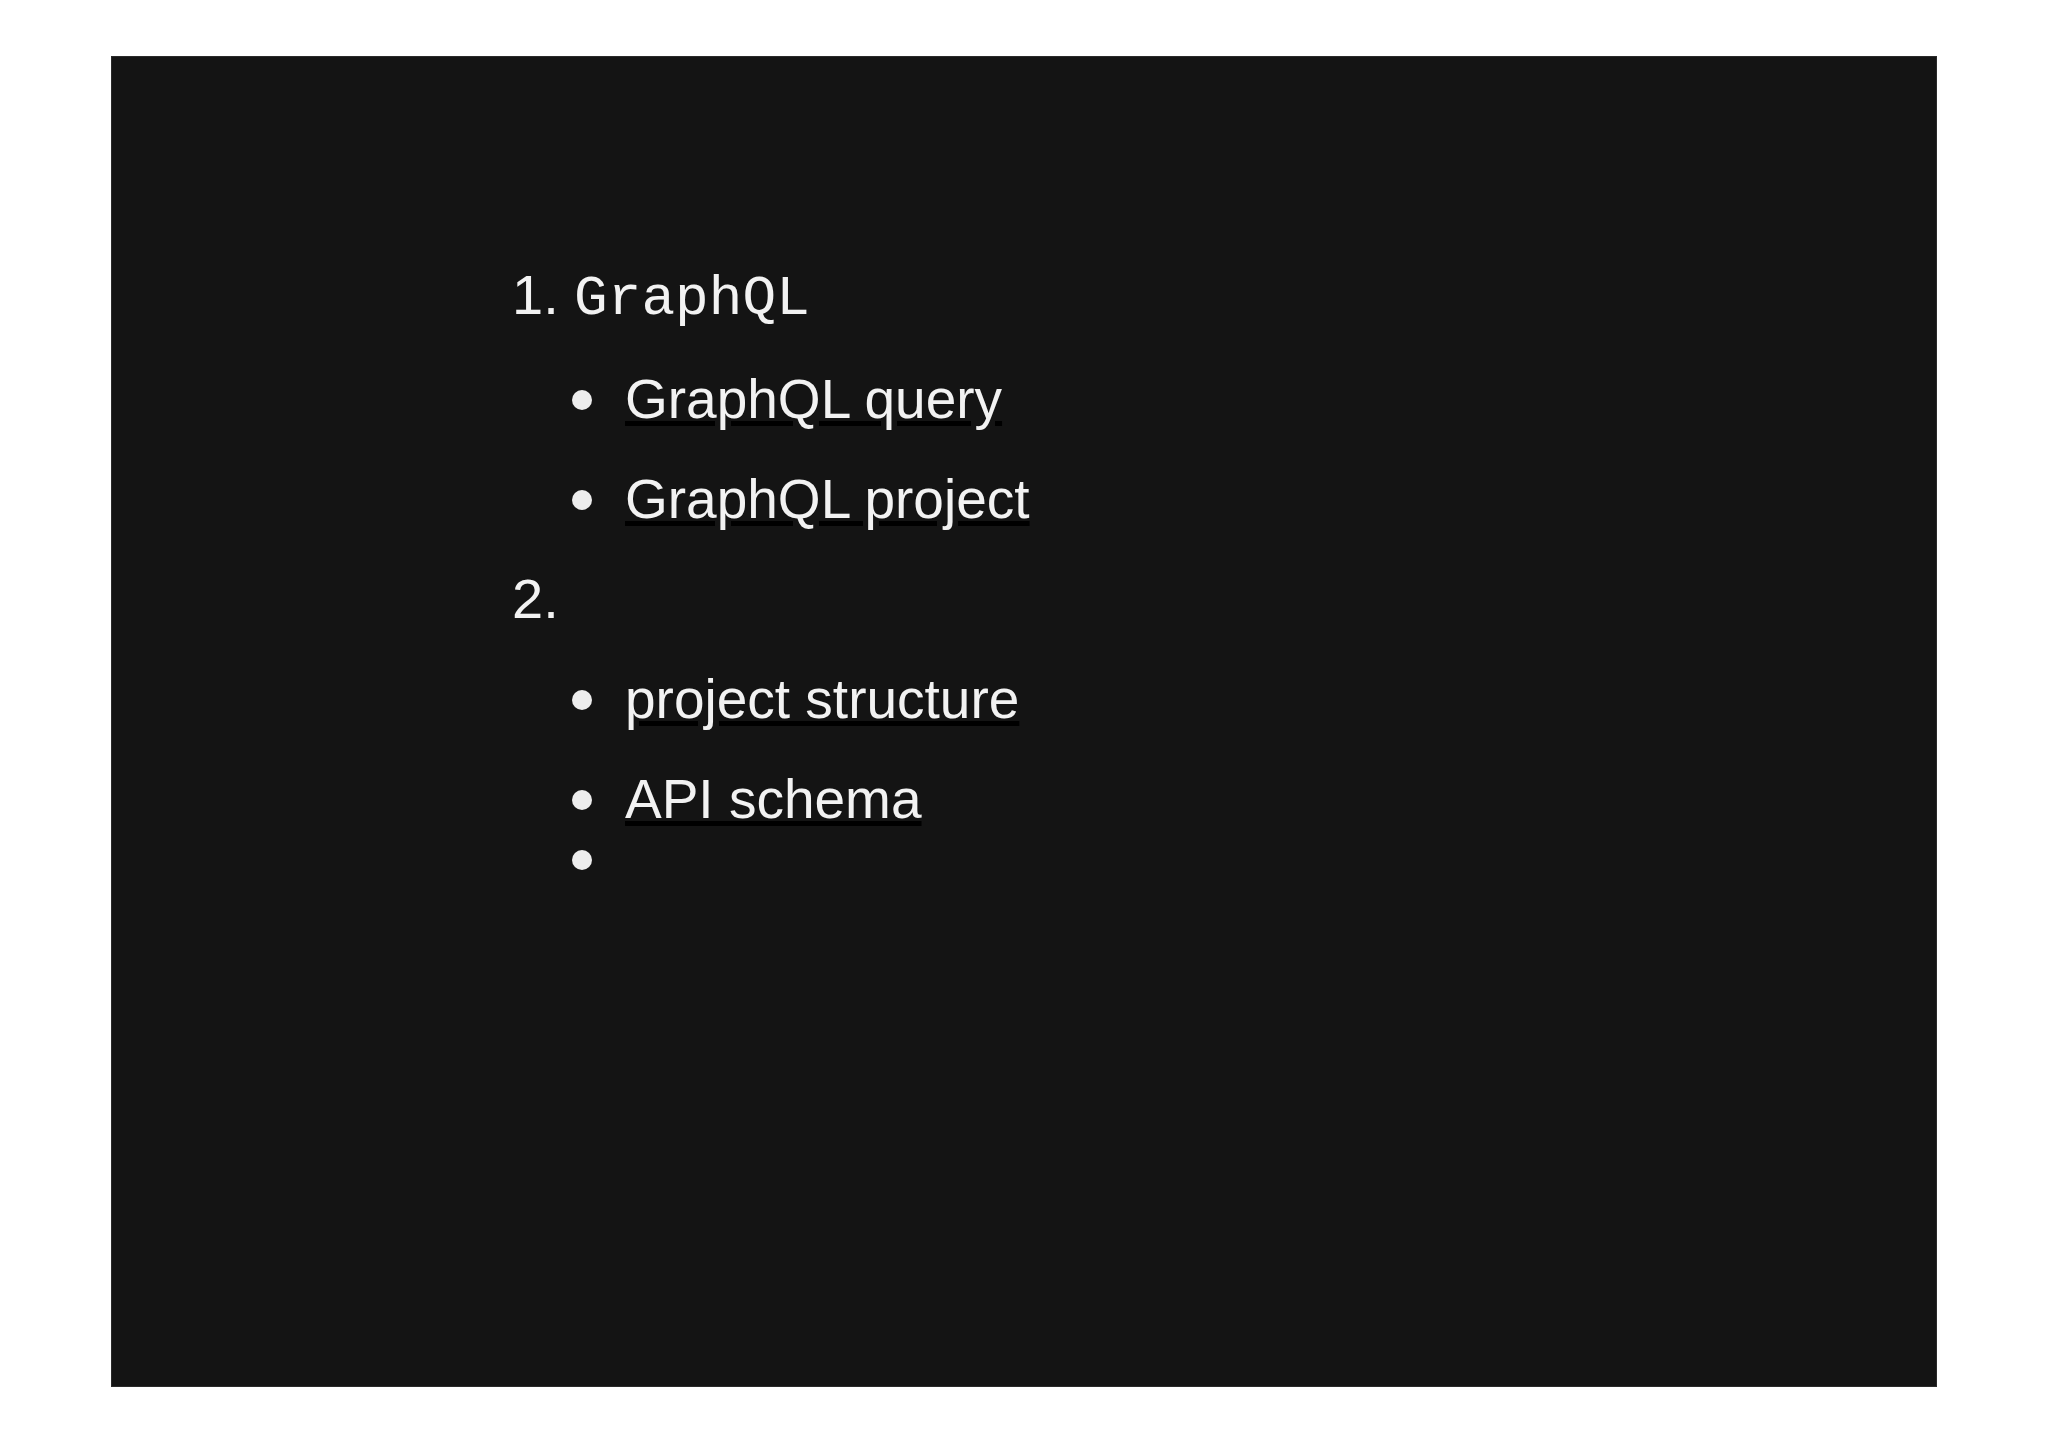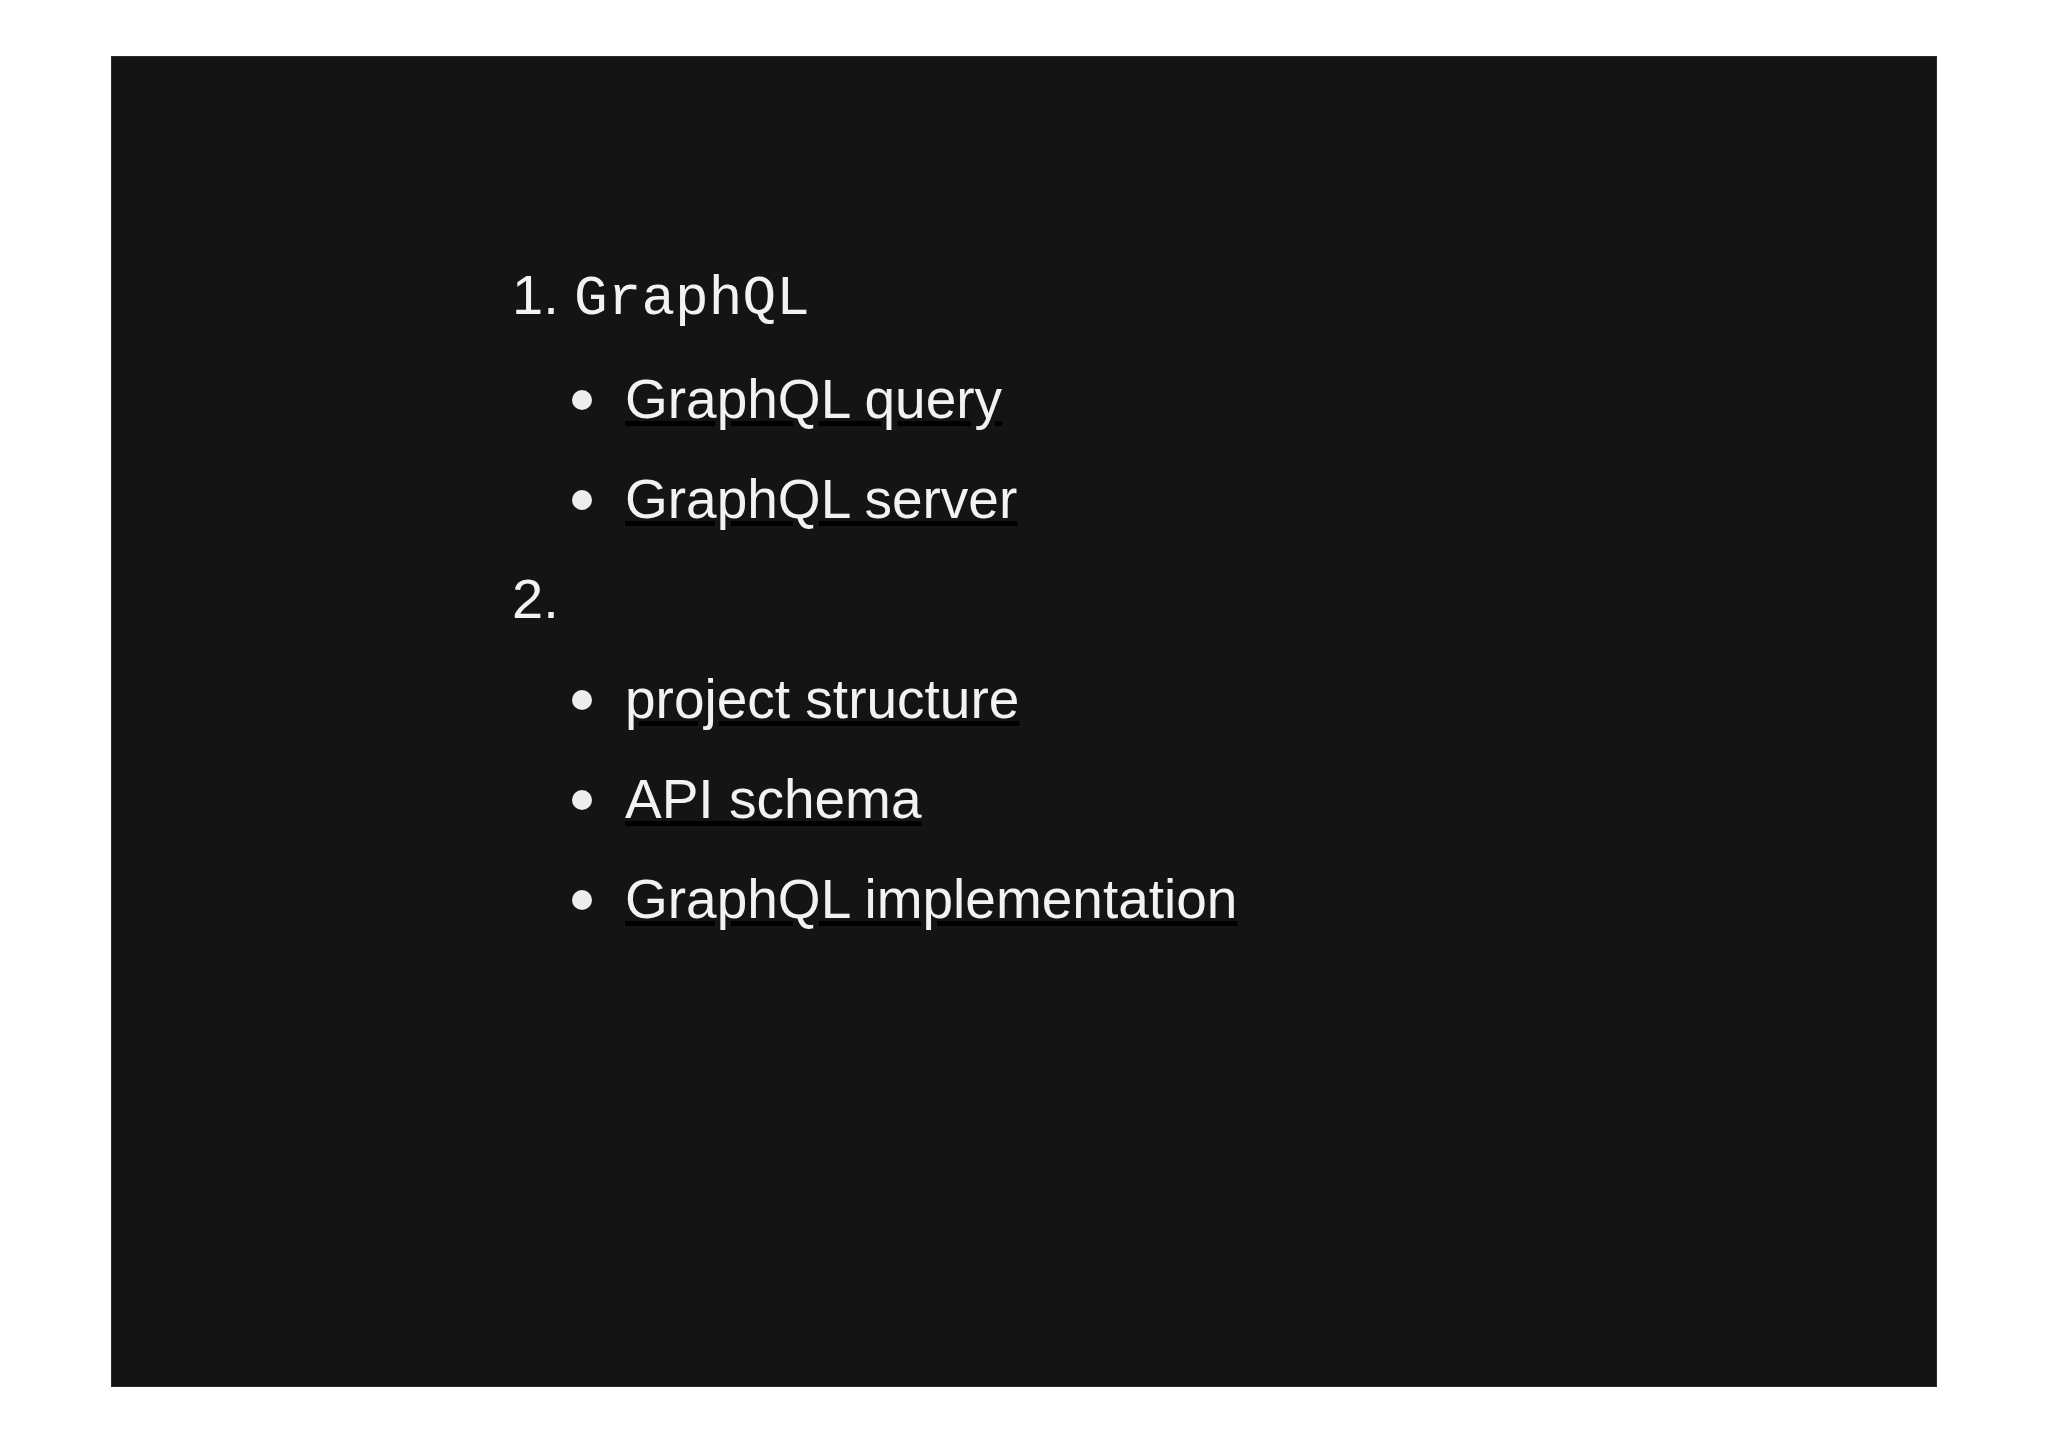--- a/index.html
+++ b/index.html
@@ -117,41 +117,40 @@
           <span class="num-marker">1.</span>
           <span class="num-text">GraphQL</span>
         </div>
         <ul class="sub-list">
           <li class="sub-row">
             <span class="bullet-dot"></span>
             <span class="sub-text">GraphQL query</span>
           </li>
           <li class="sub-row">
             <span class="bullet-dot"></span>
-            <span class="sub-text">GraphQL server</span>
+            <span class="sub-text">GraphQL project</span>
           </li>
         </ul>
       </li>
 
       <li class="num-item">
         <div class="num-row">
           <span class="num-marker">2.</span>
         </div>
         <ul class="sub-list">
           <li class="sub-row">
             <span class="bullet-dot"></span>
             <span class="sub-text">project structure</span>
           </li>
           <li class="sub-row">
             <span class="bullet-dot"></span>
             <span class="sub-text">API schema</span>
           </li>
           <li class="sub-row">
             <span class="bullet-dot"></span>
-            <span class="sub-text">GraphQL implementation</span>
           </li>
         </ul>
       </li>
 
     </ol>
 
   </div>
 </div>
 
 </body></html>

